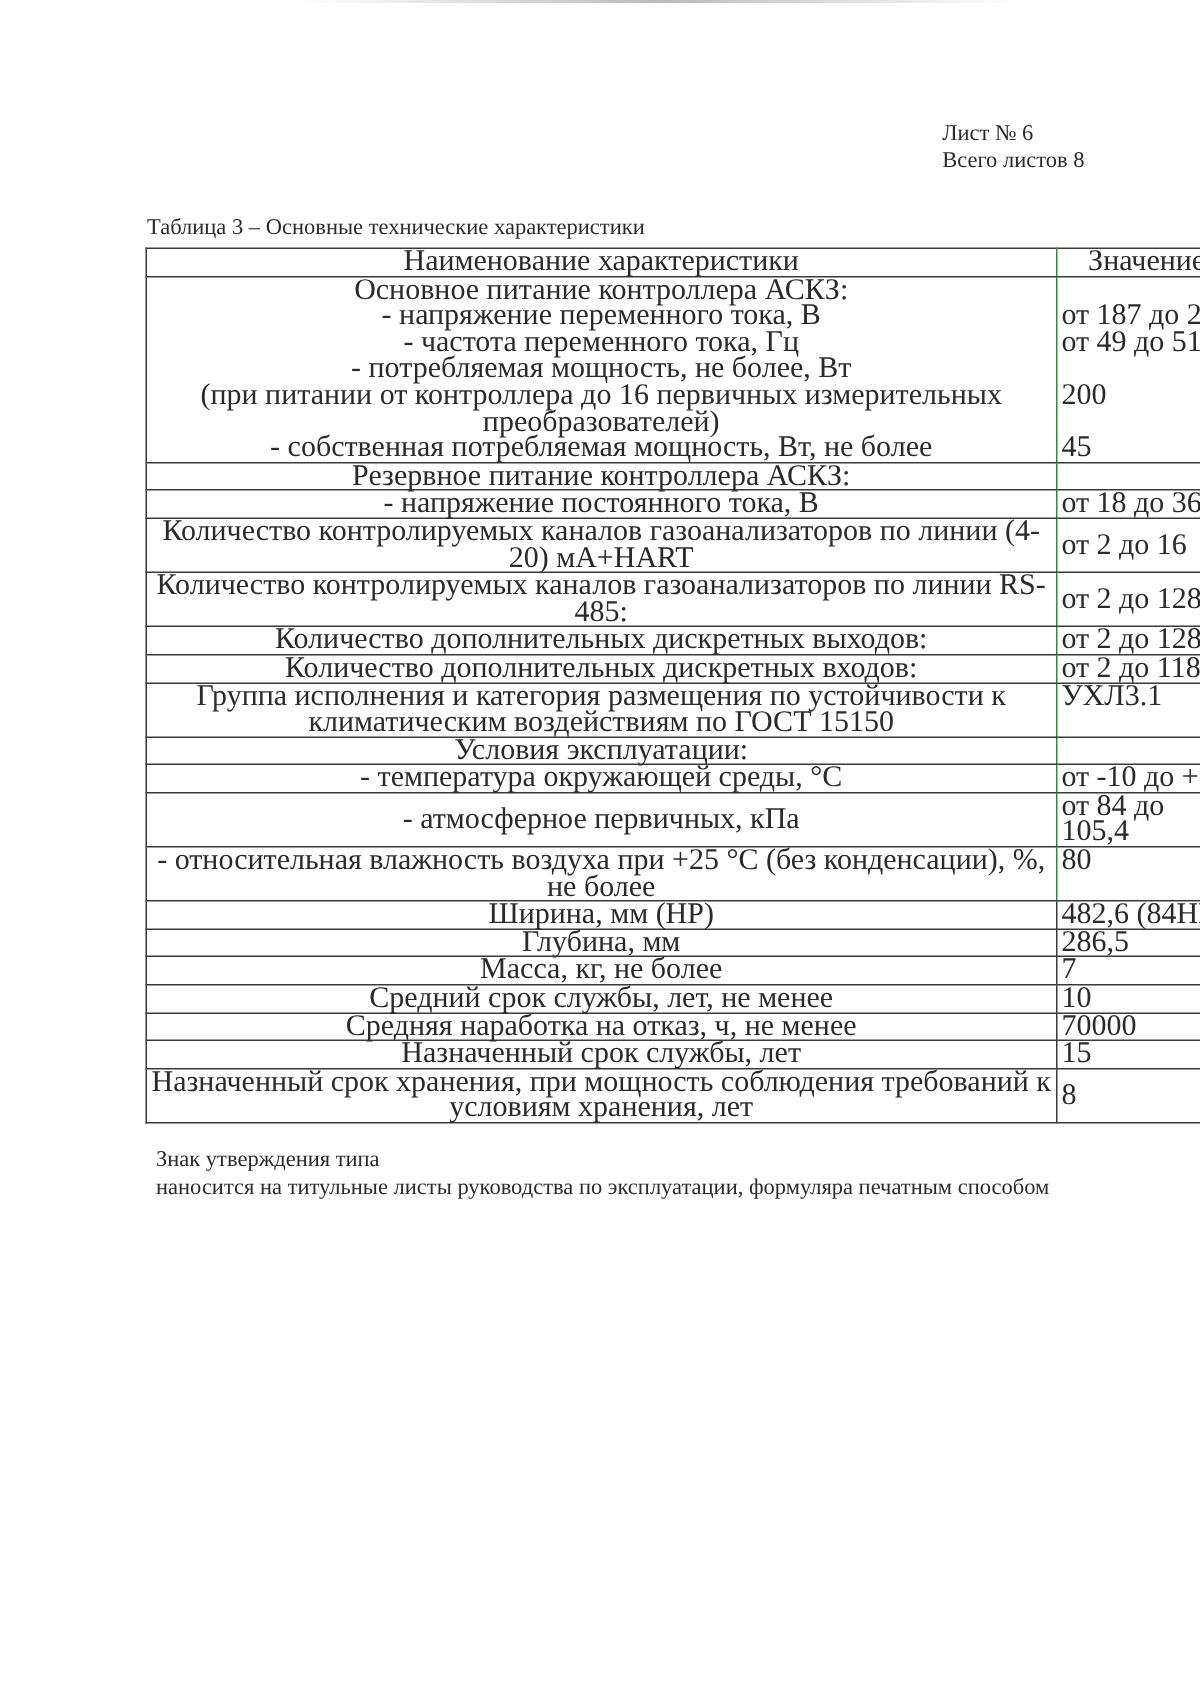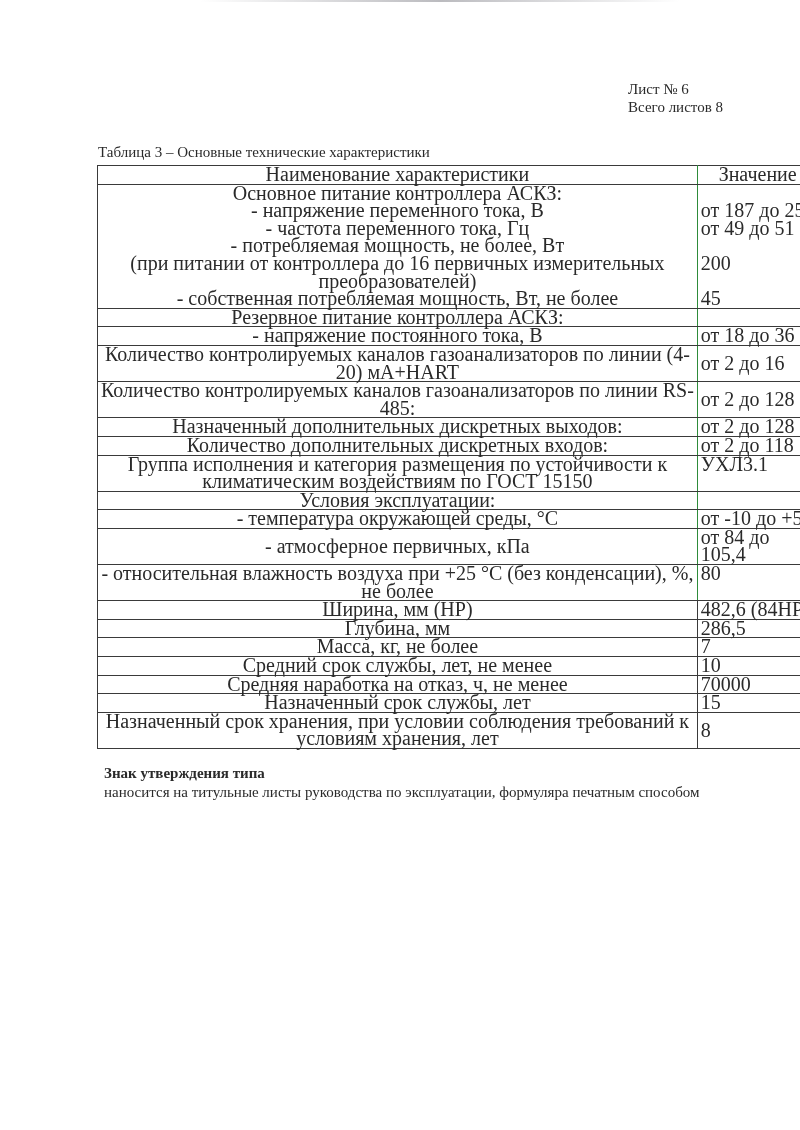--- a/index.html
+++ b/index.html
@@ -36,21 +36,21 @@
       vertical-align: middle;
       font-weight: normal;
     }
     table.spec th { text-align: center; height: 17px; }
     table.spec td.name { width: 473px; text-align: center; }
     table.spec td.val { text-align: left; }
     table.spec td.name.divider-green, table.spec th.divider-green { border-right: 1px solid #2e8b3a; }
     .val.top { vertical-align: top; }
     .sign-title {
       position: absolute; left: 104px; top: 764px;
-      font-size: 15px; font-weight: bold; line-height: 18px;
+      font-size: 15px; font-weight: normal; line-height: 18px;
     }
     .sign-text {
       position: absolute; left: 104px; top: 782px; width: 640px;
       font-size: 15px; line-height: 20px;
     }
     .line { display: block; white-space: nowrap; }
   </style>
 </head>
 <body>
 
@@ -110,21 +110,21 @@
       <td class="val">от 2 до 16</td>
     </tr>
     <tr>
       <td class="name divider-green">
         <span class="line">Количество контролируемых каналов газоанализаторов по линии RS-</span>
         <span class="line">485:</span>
       </td>
       <td class="val">от 2 до 128</td>
     </tr>
     <tr>
-      <td class="name divider-green">Назначенный дополнительных дискретных выходов:</td>
+      <td class="name divider-green">Количество дополнительных дискретных выходов:</td>
       <td class="val">от 2 до 128</td>
     </tr>
     <tr>
       <td class="name divider-green">Количество дополнительных дискретных входов:</td>
       <td class="val">от 2 до 118</td>
     </tr>
     <tr>
       <td class="name divider-green">
         <span class="line">Группа исполнения и категория размещения по устойчивости к</span>
         <span class="line">климатическим воздействиям по ГОСТ 15150</span>
@@ -171,21 +171,21 @@
     <tr>
       <td class="name">Средняя наработка на отказ, ч, не менее</td>
       <td class="val">70000</td>
     </tr>
     <tr>
       <td class="name">Назначенный срок службы, лет</td>
       <td class="val">15</td>
     </tr>
     <tr>
       <td class="name">
-        <span class="line">Назначенный срок хранения, при условии соблюдения требований к</span>
+        <span class="line">Назначенный срок хранения, при мощность соблюдения требований к</span>
         <span class="line">условиям хранения, лет</span>
       </td>
       <td class="val">8</td>
     </tr>
   </tbody>
 </table>
 
 <div class="sign-title">Знак утверждения типа</div>
 <div class="sign-text">
   <span class="line">наносится на титульные листы руководства по эксплуатации, формуляра печатным способом</span>

